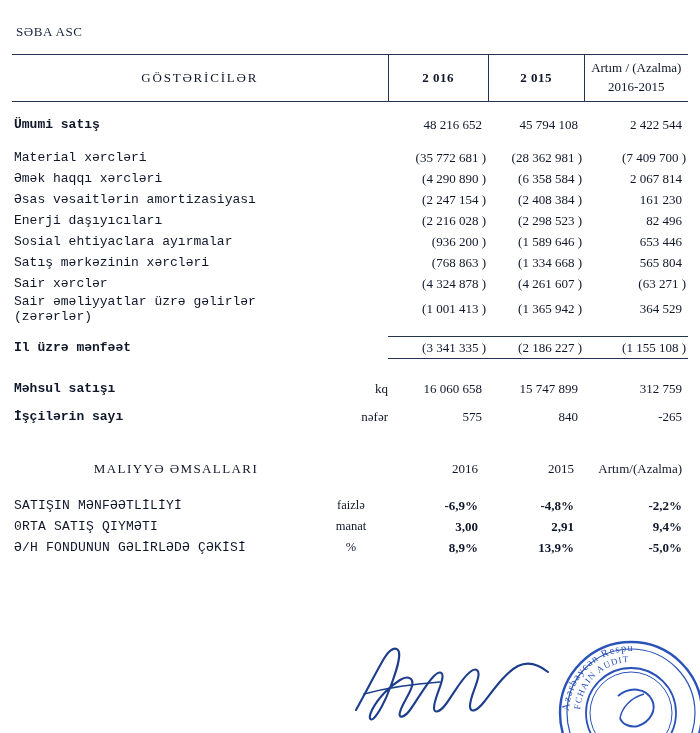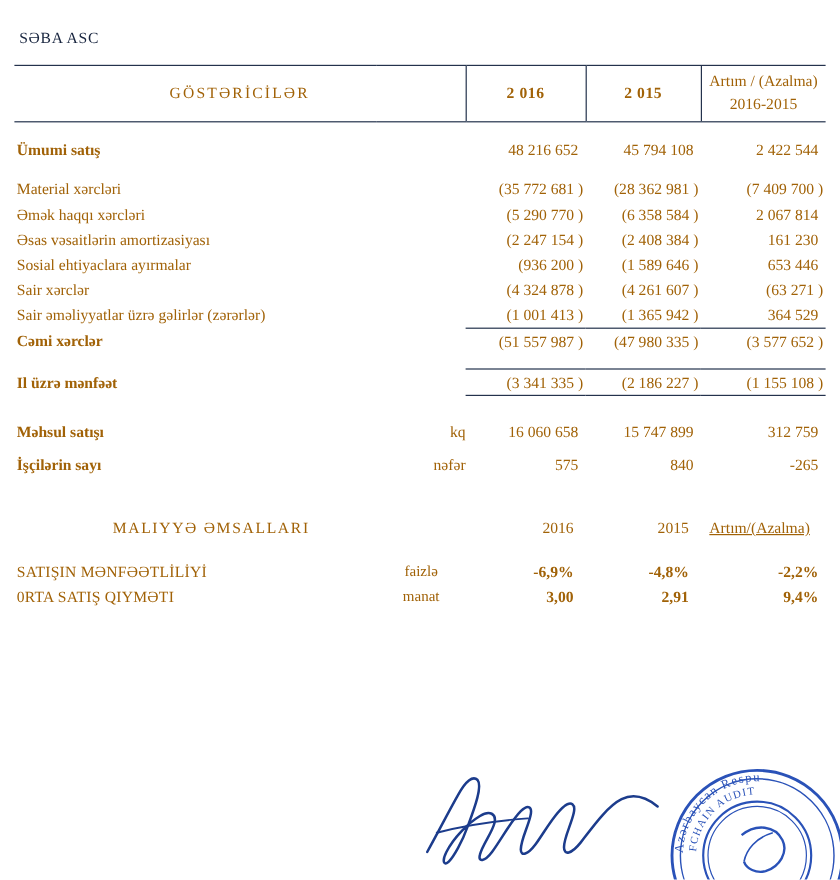--- a/index.html
+++ b/index.html
@@ -29,21 +29,21 @@
     color: #16233d;
     padding-left: 4px;
     margin-bottom: 14px;
   }
 
   table.main {
     width: 676px;
     border-collapse: collapse;
     table-layout: fixed;
     font-size: 13px;
-    color: #a16207;
+    color: #0f172a;
   }
   table.main td, table.main th {
     padding: 0;
     vertical-align: middle;
   }
 
   
   col.c-label { width: 302px; }
   col.c-unit  { width: 74px; }
   col.c-2016  { width: 100px; }
@@ -66,21 +66,21 @@
   .hdr-two-line {
     line-height: 1.45;
     font-size: 12.5px;
     margin-left: 48px;
   }
   .hdr-yr { font-weight: bold; letter-spacing: 0.5px; }
 
   .spacer-sm td { height: 12px; }
   .spacer-xs td { height: 7px; }
 
-  .lbl { text-align: left; padding-left: 2px !important; }
+  .lbl { text-align: left; padding-left: 2px !important; font-family: Liberation Mono, monospace; }
   .lbl.bold { font-weight: bold; }
   .num {
     text-align: right;
     padding-right: 6px !important;
     white-space: nowrap;
   }
   .num.paren { padding-right: 2px !important; }
   .unit { text-align: right; padding-left: 6px !important; }
   .row td { height: 19px; font-size: 13px; }
   .row.tall td { height: 21px; }
@@ -95,21 +95,21 @@
   .section-title {
     text-align: center;
     letter-spacing: 1.4px;
     font-size: 13px;
     padding-left: 26px !important;
   }
   .ratios .lbl { font-size: 13px; letter-spacing: 0.2px; margin-top: 19px; }
   .ratios .unit { text-align: center; padding-left: 0 !important; font-size: 12.5px;}
   .ratio-hdr td { height: 28px; font-size: 13px; }
   .ratio-hdr .yr { text-align: right; padding-right: 10px !important; }
-  .ratio-hdr .diff { text-align: center; padding-right: 6px !important; text-decoration: underline; }
+  .ratio-hdr .diff { text-align: right; padding-right: 6px !important; }
   .ratios .num { padding-right: 10px !important; font-weight: bold; }
   .ratios .num.last { padding-right: 6px !important; }
 
   
   .sig-area {
     position: absolute;
     left: 0;
     top: 620px;
     width: 700px;
     height: 113px;
@@ -174,60 +174,67 @@
       <tr class="row tall">
         <td class="lbl">Material xərcləri</td>
         <td class="unit"></td>
         <td class="num paren">(35 772 681  )</td>
         <td class="num paren">(28 362 981  )</td>
         <td class="num paren">(7 409 700  )</td>
       </tr>
       <tr class="row tall">
         <td class="lbl">Əmək haqqı xərcləri</td>
         <td class="unit"></td>
-        <td class="num paren">(5 290 770  )</td>
+        <td class="num paren">(4 290 890  )</td>
         <td class="num paren">(6 358 584  )</td>
         <td class="num">2 067 814</td>
       </tr>
       <tr class="row tall">
         <td class="lbl">Əsas vəsaitlərin amortizasiyası</td>
         <td class="unit"></td>
         <td class="num paren">(2 247 154  )</td>
         <td class="num paren">(2 408 384  )</td>
         <td class="num">161 230</td>
       </tr>
       <tr class="row tall">
+        <td class="lbl">Enerji daşıyıcıları</td>
+        <td class="unit"></td>
+        <td class="num paren">(2 216 028  )</td>
+        <td class="num paren">(2 298 523  )</td>
+        <td class="num">82 496</td>
+      </tr>
+      <tr class="row tall">
         <td class="lbl">Sosial ehtiyaclara ayırmalar</td>
         <td class="unit"></td>
         <td class="num paren">(936 200  )</td>
         <td class="num paren">(1 589 646  )</td>
         <td class="num">653 446</td>
       </tr>
       <tr class="row tall">
+        <td class="lbl">Satış mərkəzinin xərcləri</td>
+        <td class="unit"></td>
+        <td class="num paren">(768 863  )</td>
+        <td class="num paren">(1 334 668  )</td>
+        <td class="num">565 804</td>
+      </tr>
+      <tr class="row tall">
         <td class="lbl">Sair xərclər</td>
         <td class="unit"></td>
         <td class="num paren">(4 324 878  )</td>
         <td class="num paren">(4 261 607  )</td>
         <td class="num paren">(63 271  )</td>
       </tr>
       <tr class="row tall">
         <td class="lbl">Sair əməliyyatlar üzrə gəlirlər (zərərlər)</td>
         <td class="unit"></td>
         <td class="num paren">(1 001 413  )</td>
         <td class="num paren">(1 365 942  )</td>
         <td class="num">364 529</td>
       </tr>
 
-      <tr class="row tall topline">
-        <td class="lbl bold nb">Cəmi xərclər</td>
-        <td class="unit nb"></td>
-        <td class="num paren">(51 557 987  )</td>
-        <td class="num paren">(47 980 335  )</td>
-        <td class="num paren">(3 577 652  )</td>
-      </tr>
 
       <tr class="spacer-sm">
           <td colspan="5"></td>
         </tr>
 
       <tr class="row tall dbl">
         <td class="lbl bold nb">Il üzrə mənfəət</td>
         <td class="unit nb"></td>
         <td class="num paren">(3 341 335  )</td>
         <td class="num paren">(2 186 227  )</td>
@@ -290,20 +297,27 @@
         <td class="num">-6,9%</td>
         <td class="num">-4,8%</td>
         <td class="num last">-2,2%</td>
       </tr>
       <tr class="row tall">
         <td class="lbl">0RTA SATIŞ QIYMƏTI</td>
         <td class="unit">manat</td>
         <td class="num">3,00</td>
         <td class="num">2,91</td>
         <td class="num last">9,4%</td>
+      </tr>
+      <tr class="row tall">
+        <td class="lbl">Ə/H FONDUNUN GƏLİRLƏDƏ ÇƏKİSİ</td>
+        <td class="unit">%</td>
+        <td class="num">8,9%</td>
+        <td class="num">13,9%</td>
+        <td class="num last">-5,0%</td>
       </tr>
     </tbody>
   </table>
 
   <div class="sig-area">
     <svg class="signature" viewBox="0 0 210 95">
       <path d="M8 78 C 18 60, 26 44, 34 30 C 40 19, 46 14, 50 18 C 54 23, 48 40, 42 56 C 37 70, 30 82, 26 86 C 22 90, 20 86, 24 78 C 30 66, 42 54, 52 48 C 60 43, 66 46, 64 54 C 62 62, 54 72, 52 80 C 50 87, 56 86, 62 78 C 70 67, 78 52, 86 44 C 92 38, 96 40, 94 48 C 92 57, 86 68, 86 76 C 86 82, 92 80, 98 72 C 106 61, 114 46, 122 40 C 128 35, 132 38, 130 46 C 128 55, 122 66, 122 74 C 122 81, 128 80, 136 70 C 146 57, 158 40, 170 34 C 180 29, 190 32, 200 40" fill="none" stroke="#1c3c8c" stroke-width="2.1" stroke-linecap="round"></path>
       <path d="M16 62 C 38 56, 64 52, 92 50" fill="none" stroke="#1c3c8c" stroke-width="1.6" stroke-linecap="round"></path>
     </svg>
 

